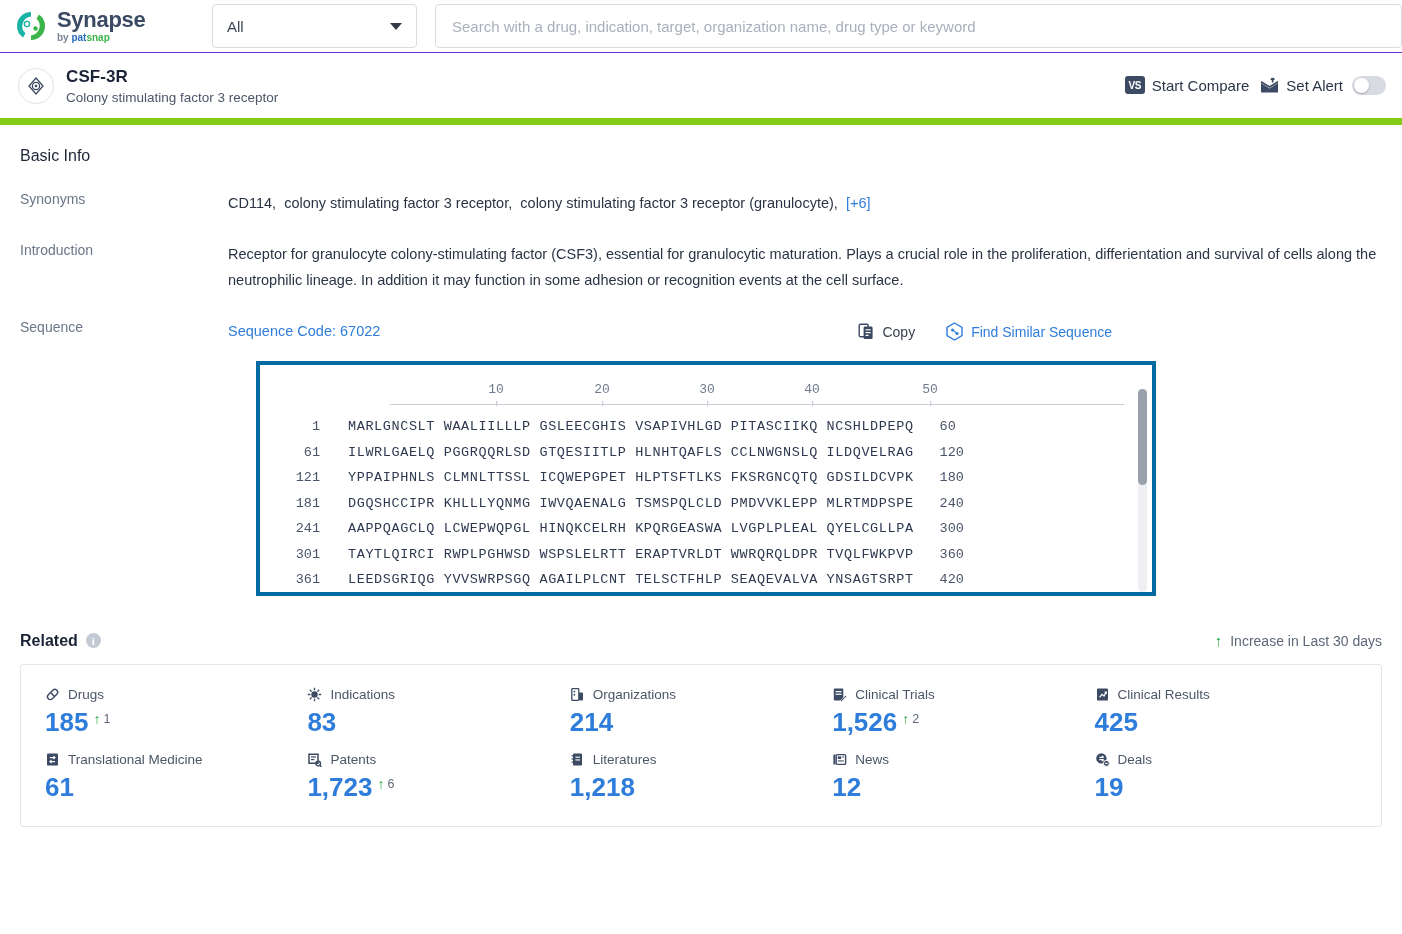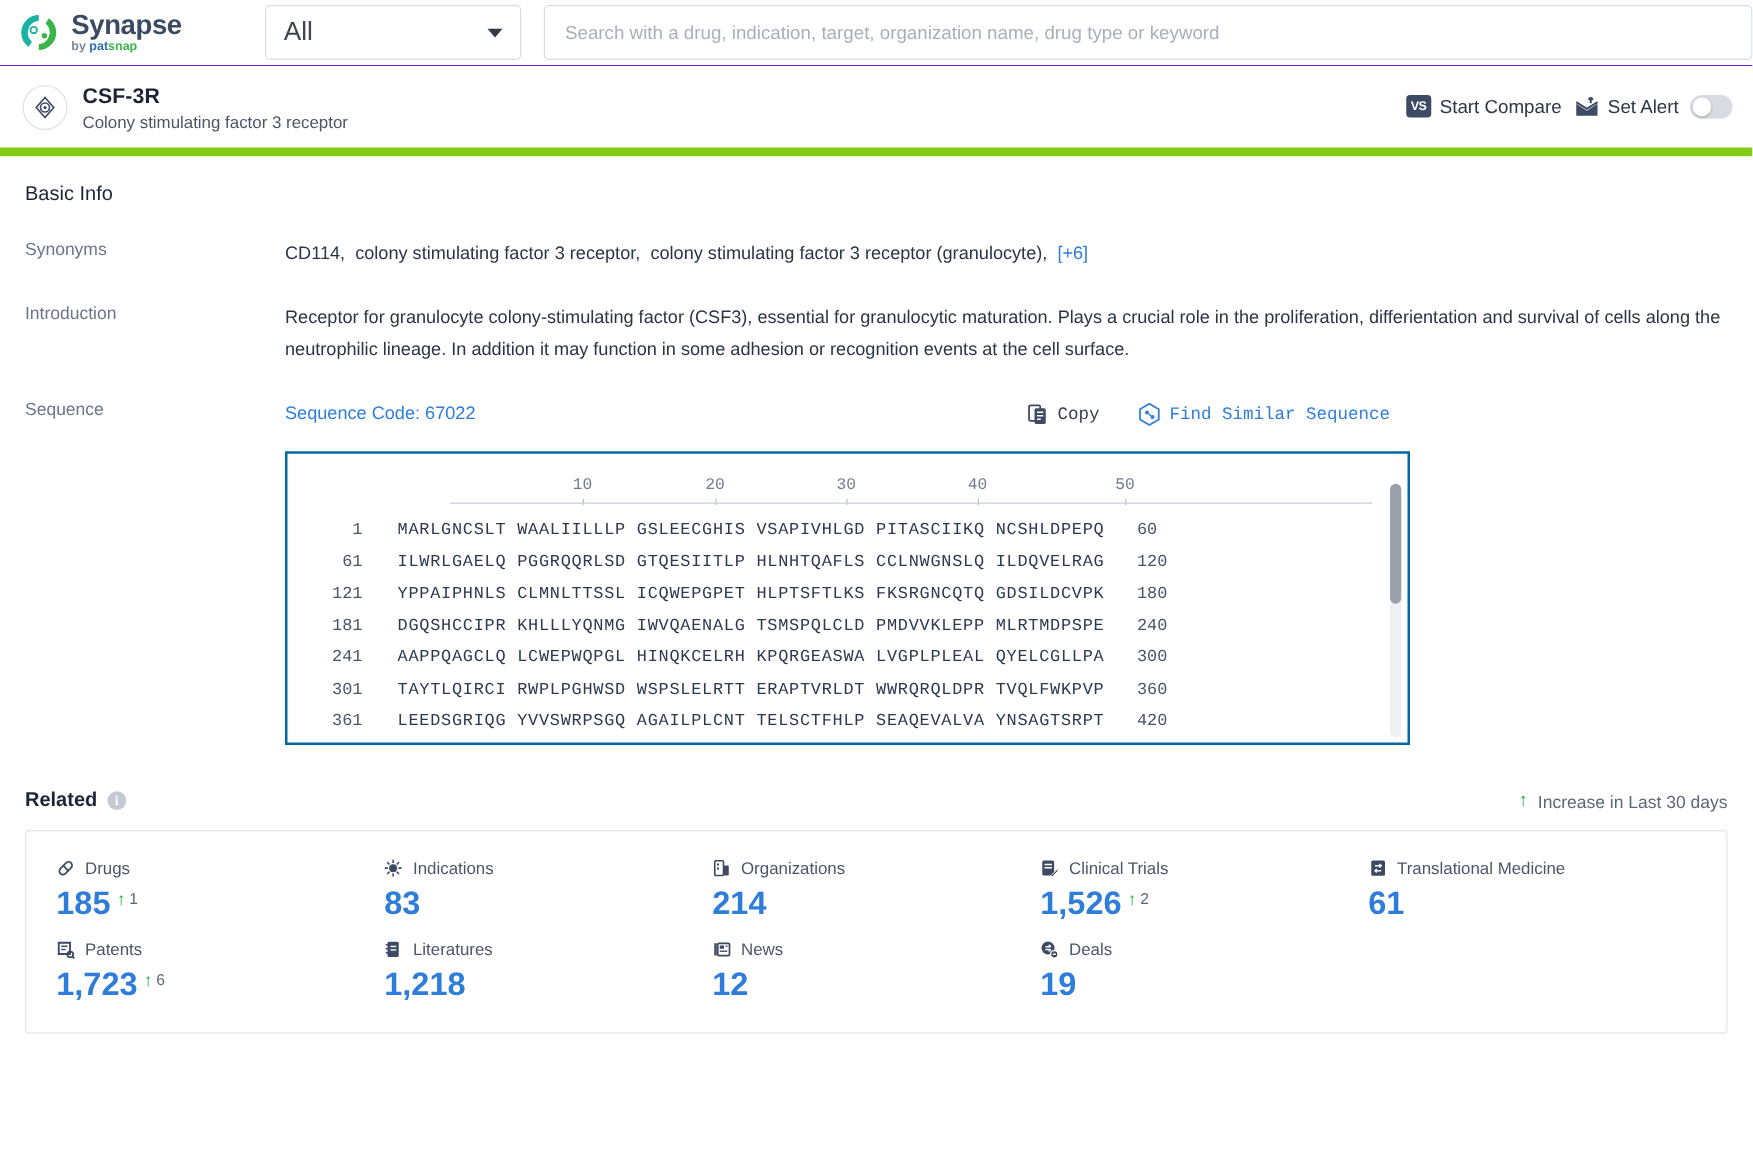--- a/index.html
+++ b/index.html
@@ -26,21 +26,21 @@
   .logo-title { font-size:22px; font-weight:700; color:#3b4a63; letter-spacing:-0.3px; }
   .logo-sub { font-size:10px; font-weight:700; color:#7b8798; margin-top:2px; letter-spacing:0px;}
   .logo-sub .pat { color:#2b6cb8; }
   .logo-sub .snap { color:#3bb54a; }
 
   .select-box {
     width:205px; height:44px; margin-left:18px;
     border:1px solid #d9dde3; border-radius:4px;
     display:flex; align-items:center; justify-content:space-between;
     padding:0 14px; background:#fff; cursor:pointer;
-    font-size:21px; color:#3d4551;
+    font-size:15px; color:#3d4551;
   }
   .caret { width:0;height:0;border-left:6px solid transparent;border-right:6px solid transparent;border-top:7px solid #333a45; }
 
   .search-box {
     flex:1; height:44px; margin-left:18px; margin-right:0;
     border:1px solid #d9dde3; border-radius:4px;
     display:flex; align-items:center; padding:0 14px; background:#fff;
   }
   .search-box input {
     border:none; outline:none; width:100%; font-size:15px;
@@ -81,27 +81,27 @@
 
   .row { display:flex; margin-bottom:26px; }
   .row-label { width:208px; flex:0 0 208px; font-size:14px; color:#6b7policy; }
   .row-label { color:#6b7689; }
   .row-body { flex:1; font-size:14.5px; color:#2b3445; line-height:1.75; }
   .more-link { color:#2f7ddb; cursor:pointer; }
 
   
   .seq-head { display:flex; align-items:center; }
   .seq-code { color:#2f7ddb; font-size:14.5px; cursor:pointer; }
-  .seq-tools { margin-left:auto; display:flex; align-items:flex-start; gap:30px; padding-right:270px;font-family:Liberation Mono, monospace;}
+  .seq-tools { margin-left:auto; display:flex; align-items:flex-start; gap:30px; padding-right:270px;}
   .seq-tool { display:flex;align-items:center;gap:7px;font-size:14px;cursor:pointer;color:#39414f;}
   .seq-tool.blue { color:#2f7ddb; }
 
   .seq-viewer {
     margin-top:16px; width:900px; height:235px;
-    border:2px solid #0369a1; background:#fff; position:relative; overflow:hidden;
+    border:4px solid #0369a1; background:#fff; position:relative; overflow:hidden;margin-left:28px;
   }
   .seq-inner { padding:14px 0 0 0; font-family:"Liberation Mono", monospace; font-size:13.5px; color:#3a4356; }
   .ruler { position:relative; height:26px; margin:0 28px 0 130px; }
   .ruler .tick { position:absolute; top:0; font-size:13px; color:#707b8e; transform:translateX(-50%); }
   .ruler .tick::after{content:"";position:absolute;left:50%;bottom:-5px;width:1px;height:5px;background:#b9c0cb;}
   .ruler-line { position:absolute;left:0;right:0;bottom:0;height:1px;background:#c9ced7; }
   .seq-rows { padding:10px 0 0 0; }
   .seq-row { display:flex; align-items:center; height:25.5px; white-space:pre; }
   .seq-idx { width:60px; text-align:right; color:#4a5468; flex:0 0 60px; }
   .seq-chunks { margin-left:28px; letter-spacing:0.6px; color:#2e3950; }
@@ -384,20 +384,35 @@
       </div>
       <div class="stat-val-line">
         <span class="stat-val">1,526</span>
         <span class="delta">
           <span class="arrow-up">↑</span>
           <span class="delta-num">2</span>
         </span>
       </div>
     </div>
 
+    <div class="stat">
+      <div class="stat-label">
+        <span>
+            <svg width="15" height="15" viewBox="0 0 15 15">
+              <rect x="2" y="1.4" width="11" height="12.2" rx="1.2" fill="#3c4a63"></rect>
+              <path d="M4.6 10.4 L7 7.4 L9 9 L11 5.4" stroke="#fff" stroke-width="1.2" fill="none"></path>
+              <path d="M9.6 5.2 L11.3 5.2 L11.3 6.9" stroke="#fff" stroke-width="1.2" fill="none"></path>
+            </svg>
+          </span>
+        <span>Clinical Results</span>
+      </div>
+      <div class="stat-val-line">
+        <span class="stat-val">425</span>
+      </div>
+    </div>
 
     <div class="stat">
       <div class="stat-label">
         <span>
             <svg width="15" height="15" viewBox="0 0 15 15">
               <rect x="2" y="1.4" width="11" height="12.2" rx="1.2" fill="#3c4a63"></rect>
               <path d="M5 5.6 H10 M8.6 4.2 L10 5.6 L8.6 7" stroke="#fff" stroke-width="1.1" fill="none"></path>
               <path d="M10 9.6 H5 M6.4 8.2 L5 9.6 L6.4 11" stroke="#fff" stroke-width="1.1" fill="none"></path>
             </svg>
           </span>

